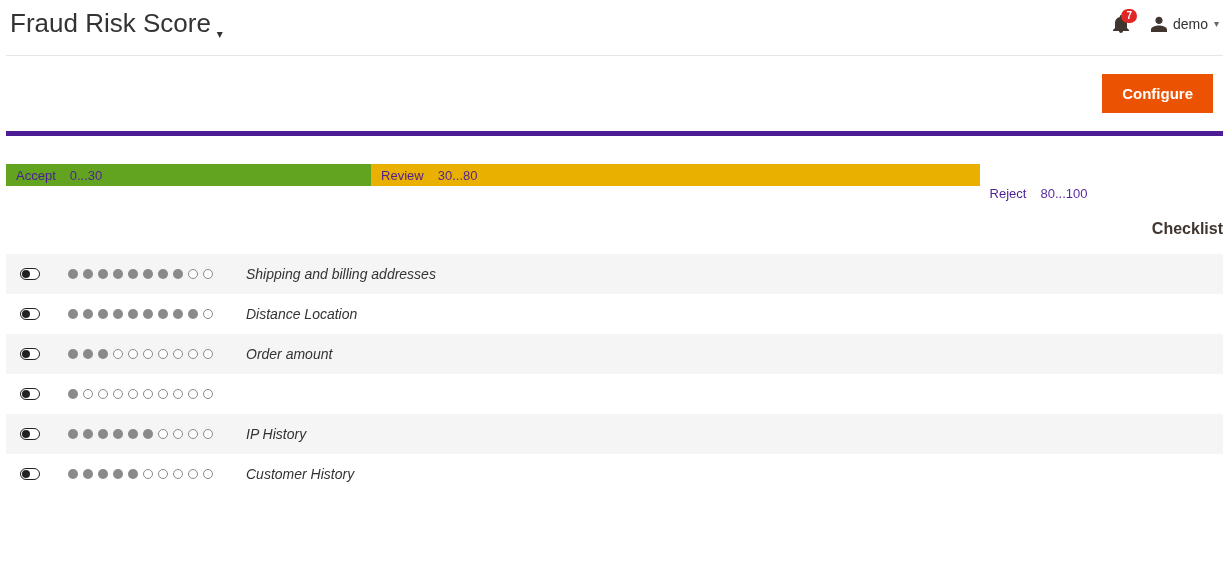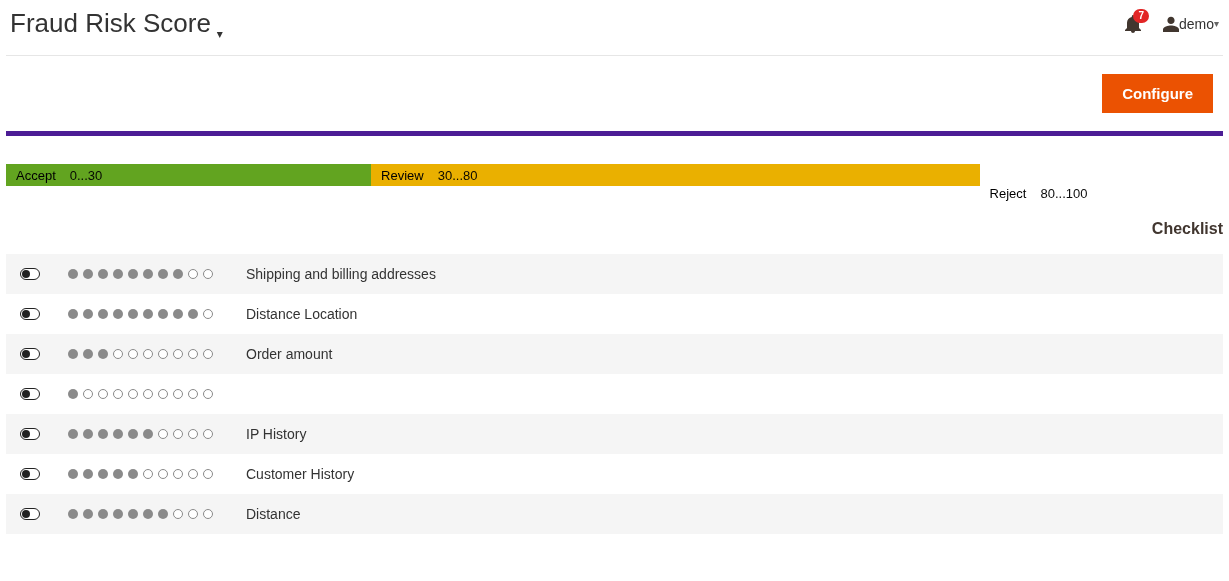--- a/index.html
+++ b/index.html
@@ -49,20 +49,21 @@
     color: #fff;
     font-size: 10px;
     font-weight: 700;
     border-radius: 8px;
     padding: 1px 5px;
     line-height: 1.2;
   }
   .user {
     display: flex;
     align-items: center;
+    gap: 6px;
     cursor: pointer;
     font-size: 14px;
     color: #333;
   }
   .user svg { display:block; }
   .user-caret { font-size: 10px; color:#666; }
 
   .action-bar {
     margin: 0 6px;
     border-top: 1px solid #e6e6e6;
@@ -80,21 +81,21 @@
     font-weight: 600;
     padding: 11px 20px;
     cursor: pointer;
   }
 
   .score-bar {
     display: flex;
     margin: 28px 6px 0 6px;
     height: 22px;
     font-size: 13px;
-    color: #000000;
+    color: #4c1d95;
   }
   .seg {
     display: flex;
     align-items: center;
     padding: 0 10px;
     gap: 14px;
   }
   .seg .seg-label { font-weight: 400; }
   .seg .seg-range { opacity: 0.95; }
   .seg-accept { background:#62a420; flex: 0 0 30%; }
@@ -113,20 +114,21 @@
     margin: 0 6px;
   }
   .row {
     display: flex;
     align-items: center;
     height: 40px;
     padding: 0 14px;
     gap: 28px;
     font-size: 14px;
     color: #333;
+    font-style: italic;
   }
   .row:nth-child(odd) { background: #f5f5f5; }
   .row:nth-child(even){ background: #ffffff; }
 
   .toggle {
     width: 20px;
     height: 12px;
     border: 1.5px solid #222;
     border-radius: 8px;
     position: relative;
@@ -297,29 +299,13 @@
         <span class="dot filled"></span>
         <span class="dot filled"></span>
         <span class="dot empty"></span>
         <span class="dot empty"></span>
         <span class="dot empty"></span>
         <span class="dot empty"></span>
         <span class="dot empty"></span>
       </div>
       <span class="row-label">Customer History</span>
     </div>
-    <div class="row">
-      <div class="toggle"></div>
-      <div class="dots">
-        <span class="dot filled"></span>
-        <span class="dot filled"></span>
-        <span class="dot filled"></span>
-        <span class="dot filled"></span>
-        <span class="dot filled"></span>
-        <span class="dot filled"></span>
-        <span class="dot filled"></span>
-        <span class="dot empty"></span>
-        <span class="dot empty"></span>
-        <span class="dot empty"></span>
-      </div>
-      <span class="row-label">Distance</span>
-    </div>
   </div>
 
 </body></html>

